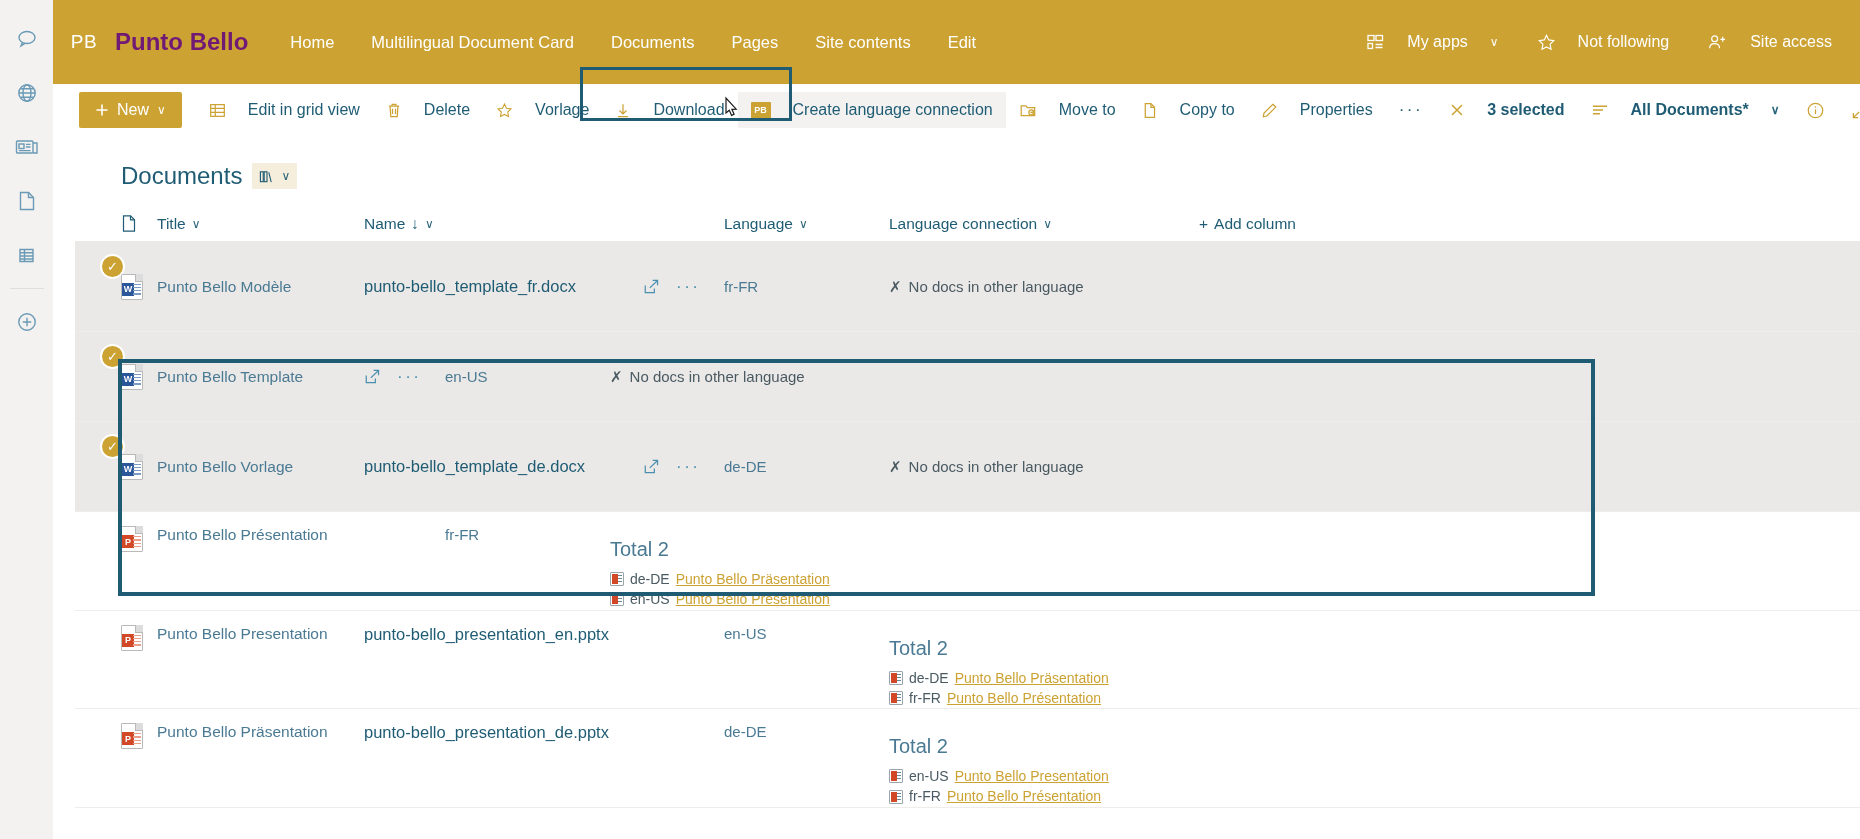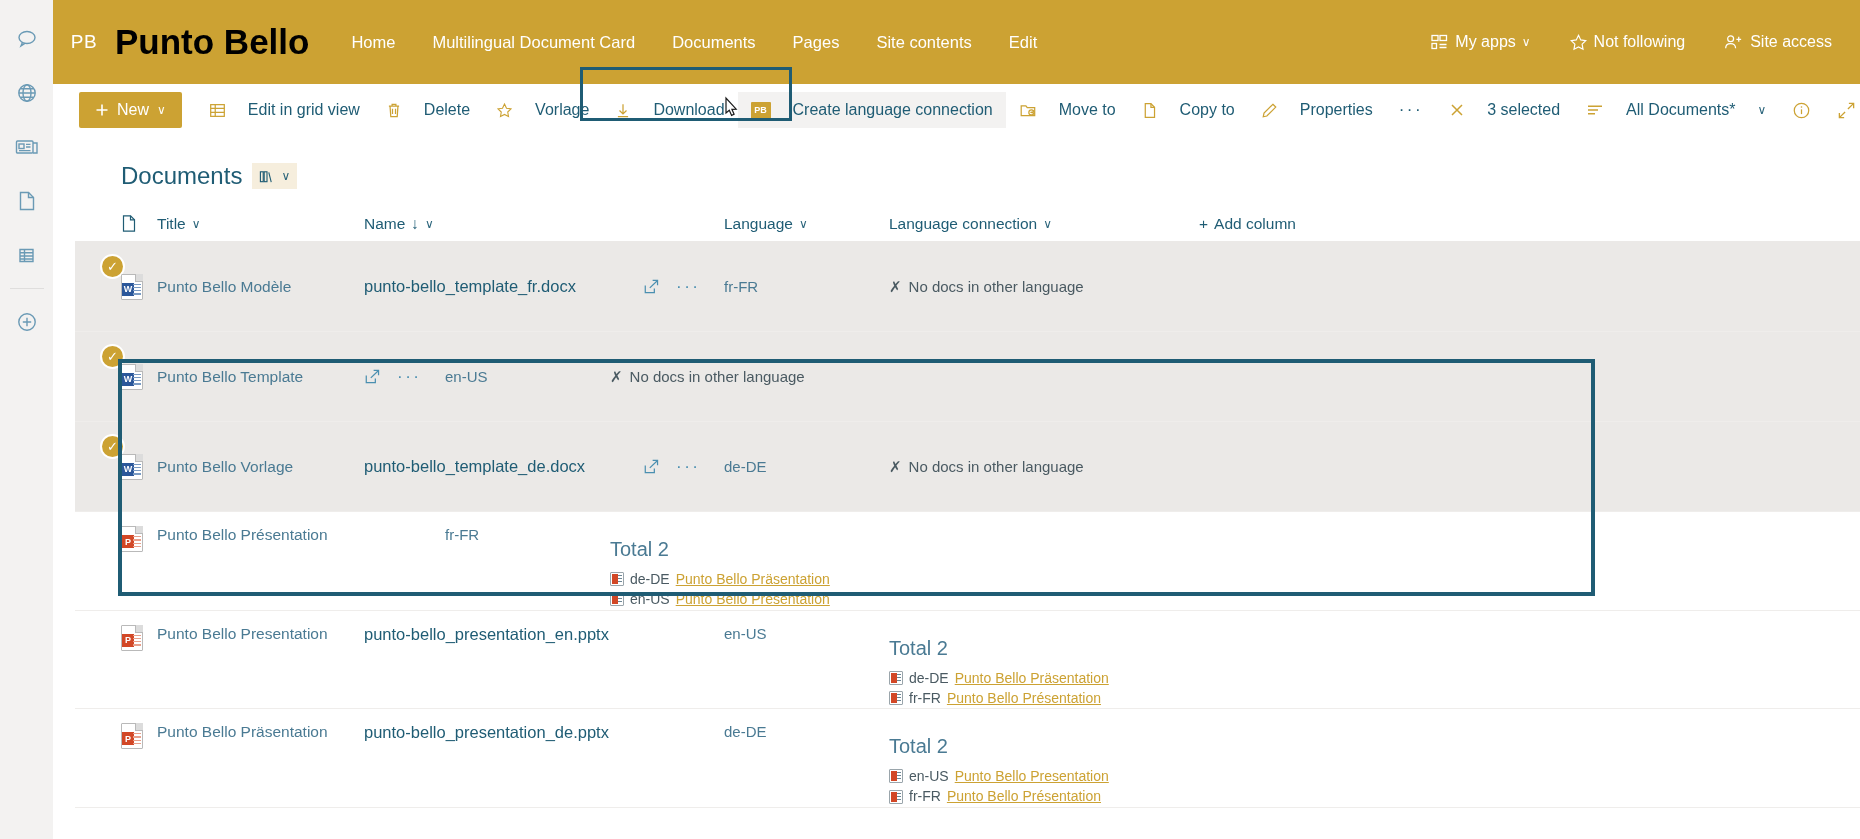--- a/index.html
+++ b/index.html
@@ -31,32 +31,32 @@
   .site-header {
     height: 84px; background: #cca233; color: #ffffff;
     display: flex; align-items: center; padding: 0 28px 0 0;
     flex: 0 0 84px;
   }
   .site-logo {
     width: 62px; text-align: center; font-size: 19px; letter-spacing: .5px;
     color: #ffffff; font-weight: 400;
   }
   .site-title {
-    font-size: 35px; font-weight: 700; color: #000000;
+    font-size: 24px; font-weight: 700; color: #701a75;
     margin-right: 42px; white-space: nowrap;
   }
   .site-nav { display: flex; align-items: center; gap: 37px; }
   .site-nav a {
     color: #ffffff; font-size: 16.5px; text-decoration: none; white-space: nowrap;
   }
   .header-right {
     margin-left: auto; display: flex; align-items: center; gap: 38px;
   }
   .header-act {
-    display: flex; align-items: center; gap: 6px;
+    display: flex; align-items: center; gap: 22px;
     color: #ffffff; font-size: 16px; white-space: nowrap;
   }
   .chev { font-size: 12px; line-height: 1; opacity: .95; }
 
   
   .cmdbar {
     height: 52px; background: #ffffff; display: flex; align-items: center;
     padding-left: 26px; flex: 0 0 52px; position: relative;
   }
   .newbtn {
@@ -65,21 +65,21 @@
     font-size: 16px; white-space: nowrap; margin-right: 14px;
   }
   .cmd {
     display: flex; align-items: center; gap: 22px; height: 36px;
     padding: 0 13px; color: #1f5c74; font-size: 16px; white-space: nowrap;
   }
   .cmd .ico { color: #cca233; display: flex; align-items: center; }
   .cmd.highlight-btn { background: #f3f2f1; }
   .ellipsis { letter-spacing: 2.5px; font-size: 17px; color: #1f5c74; }
   .cmd-right { margin-left: auto; display: flex; align-items: center; padding-right: 16px; }
-  .cmd-right .cmd { color: #1f5c74; }
+  .cmd-right .cmd { color: #1f5c74; font-weight: bold; }
 
   
   .cmd-highlight {
     position: absolute; left: 580px; top: 67px;
     width: 212px; height: 54px;
     border: 3px solid #1f5c74; pointer-events: none; z-index: 6;
   }
   .cursor-ptr { position: absolute; left: 720px; top: 96px; z-index: 7; }
 
   

